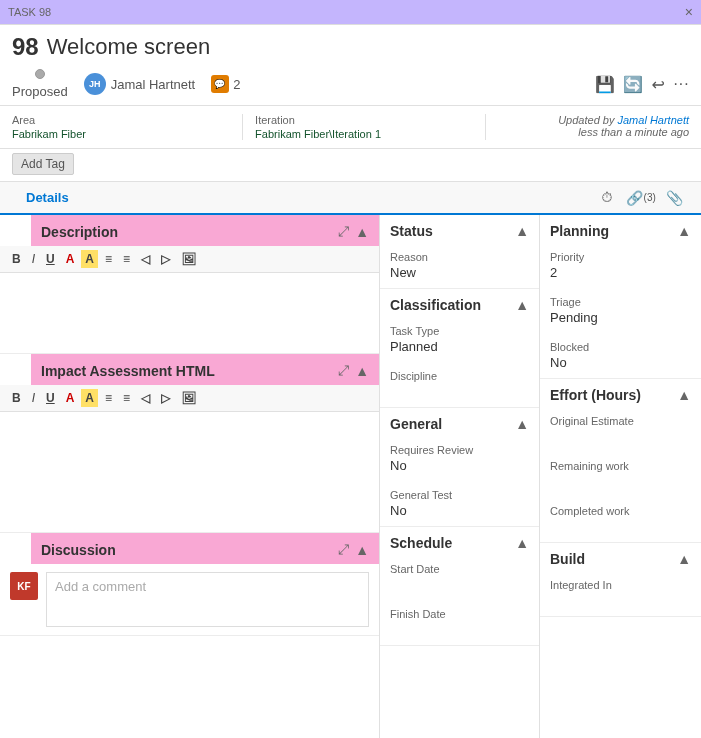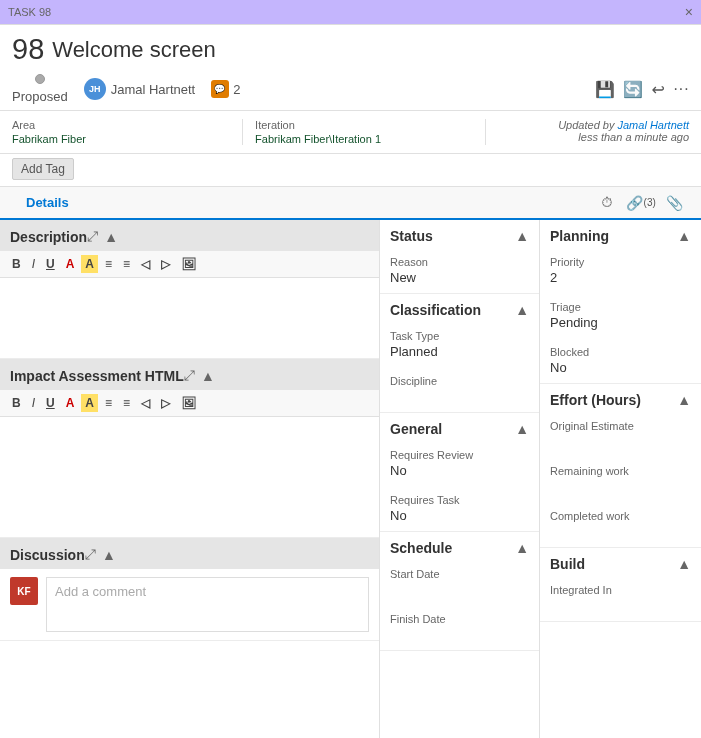--- a/index.html
+++ b/index.html
@@ -4,21 +4,21 @@
   <style>
     * { box-sizing: border-box; margin: 0; padding: 0; }
     body { font-family: 'Segoe UI', Arial, sans-serif; font-size: 12px; background: #fff; color: #333; width: 701px; height: 738px; overflow: hidden; }
 
     .title-bar { background: #c4b5fd; border-bottom: 1px solid #ddd; padding: 4px 8px; display: flex; align-items: center; justify-content: space-between; }
     .title-bar-left { font-size: 11px; color: #666; }
     .title-bar-close { cursor: pointer; font-size: 14px; color: #666; background: none; border: none; }
 
     .task-header { padding: 8px 12px 6px 12px; border-bottom: 1px solid #e0e0e0; }
     .task-title-row { display: flex; align-items: center; gap: 8px; margin-bottom: 8px; }
-    .task-number { font-size: 29px; font-weight: 400; color: #333; }
+    .task-number { font-size: 24px; font-weight: 700; color: #333; }
     .task-title-text { font-size: 22px; font-weight: 300; color: #333; }
 
     .meta-row { display: flex; align-items: center; gap: 16px; }
     .status-badge { display: flex; align-items: center; gap: 5px; font-size: 13px; color: #555; flex-direction: column; }
     .status-dot { width: 10px; height: 10px; border-radius: 50%; background: #aaa; border: 1px solid #999; flex-shrink: 0; }
     .assignee { display: flex; align-items: center; gap: 5px; font-size: 13px; color: #555; }
     .avatar-img { width: 22px; height: 22px; border-radius: 50%; background: #4a90d9; display: flex; align-items: center; justify-content: center; color: white; font-size: 9px; font-weight: bold; flex-shrink: 0; }
     .comment-badge { display: flex; align-items: center; gap: 4px; font-size: 13px; color: #555; }
     .comment-icon { width: 18px; height: 18px; background: #e07c00; border-radius: 3px; display: flex; align-items: center; justify-content: center; color: white; font-size: 9px; }
     .toolbar-icons { margin-left: auto; display: flex; gap: 8px; align-items: center; }
@@ -41,21 +41,21 @@
     .tab-icons { margin-left: auto; display: flex; gap: 6px; align-items: center; }
     .tab-icon { width: 28px; height: 28px; border-radius: 2px; display: flex; align-items: center; justify-content: center; cursor: pointer; font-size: 14px; color: #555; }
     .tab-icon-badge { position: relative; }
     .badge { font-size: 10px; color: #555; }
 
     .main-content { display: flex; height: calc(738px - 175px); overflow-y: auto; }
 
     .left-panel { flex: 0 0 380px; border-right: 1px solid #e0e0e0; overflow-y: auto; }
 
     .section { border-bottom: 1px solid #ececec; }
-    .section-header { display: flex; align-items: center; padding: 8px 10px 6px 10px; background: #e5e5e5; }
+    .section-header { display: flex; align-items: center; justify-content: space-between; padding: 8px 10px 6px 10px; background: #f9a8d4; margin-left: 31px; }
     .section-title { font-size: 14px; font-weight: 600; color: #333; }
     .section-controls { display: flex; gap: 6px; align-items: center; }
     .section-btn { background: none; border: none; cursor: pointer; color: #666; font-size: 14px; }
 
     .rich-toolbar { display: flex; gap: 3px; padding: 4px 8px; border-bottom: 1px solid #e0e0e0; background: #f8f8f8; flex-wrap: wrap; }
     .rt-btn { background: none; border: none; cursor: pointer; font-size: 12px; color: #444; padding: 2px 4px; font-weight: bold; }
     .rt-btn.italic { font-style: italic; font-weight: normal; }
     .rt-btn.underline { text-decoration: underline; }
 
     .editor-area { min-height: 80px; padding: 8px; font-size: 13px; color: #333; }
@@ -246,21 +246,21 @@
     <div class="section">
       <div class="right-section-header">
         <span class="right-section-title">General</span>
         <button class="section-btn">▲</button>
       </div>
       <div class="right-field-group">
         <div class="rf-label">Requires Review</div>
         <div class="rf-value">No</div>
       </div>
       <div class="right-field-group">
-        <div class="rf-label">Requires Task</div>
+        <div class="rf-label">General Test</div>
         <div class="rf-value">No</div>
       </div>
     </div>
 
     <div class="section">
       <div class="right-section-header">
         <span class="right-section-title">Schedule</span>
         <button class="section-btn">▲</button>
       </div>
       <div class="right-field-group">

